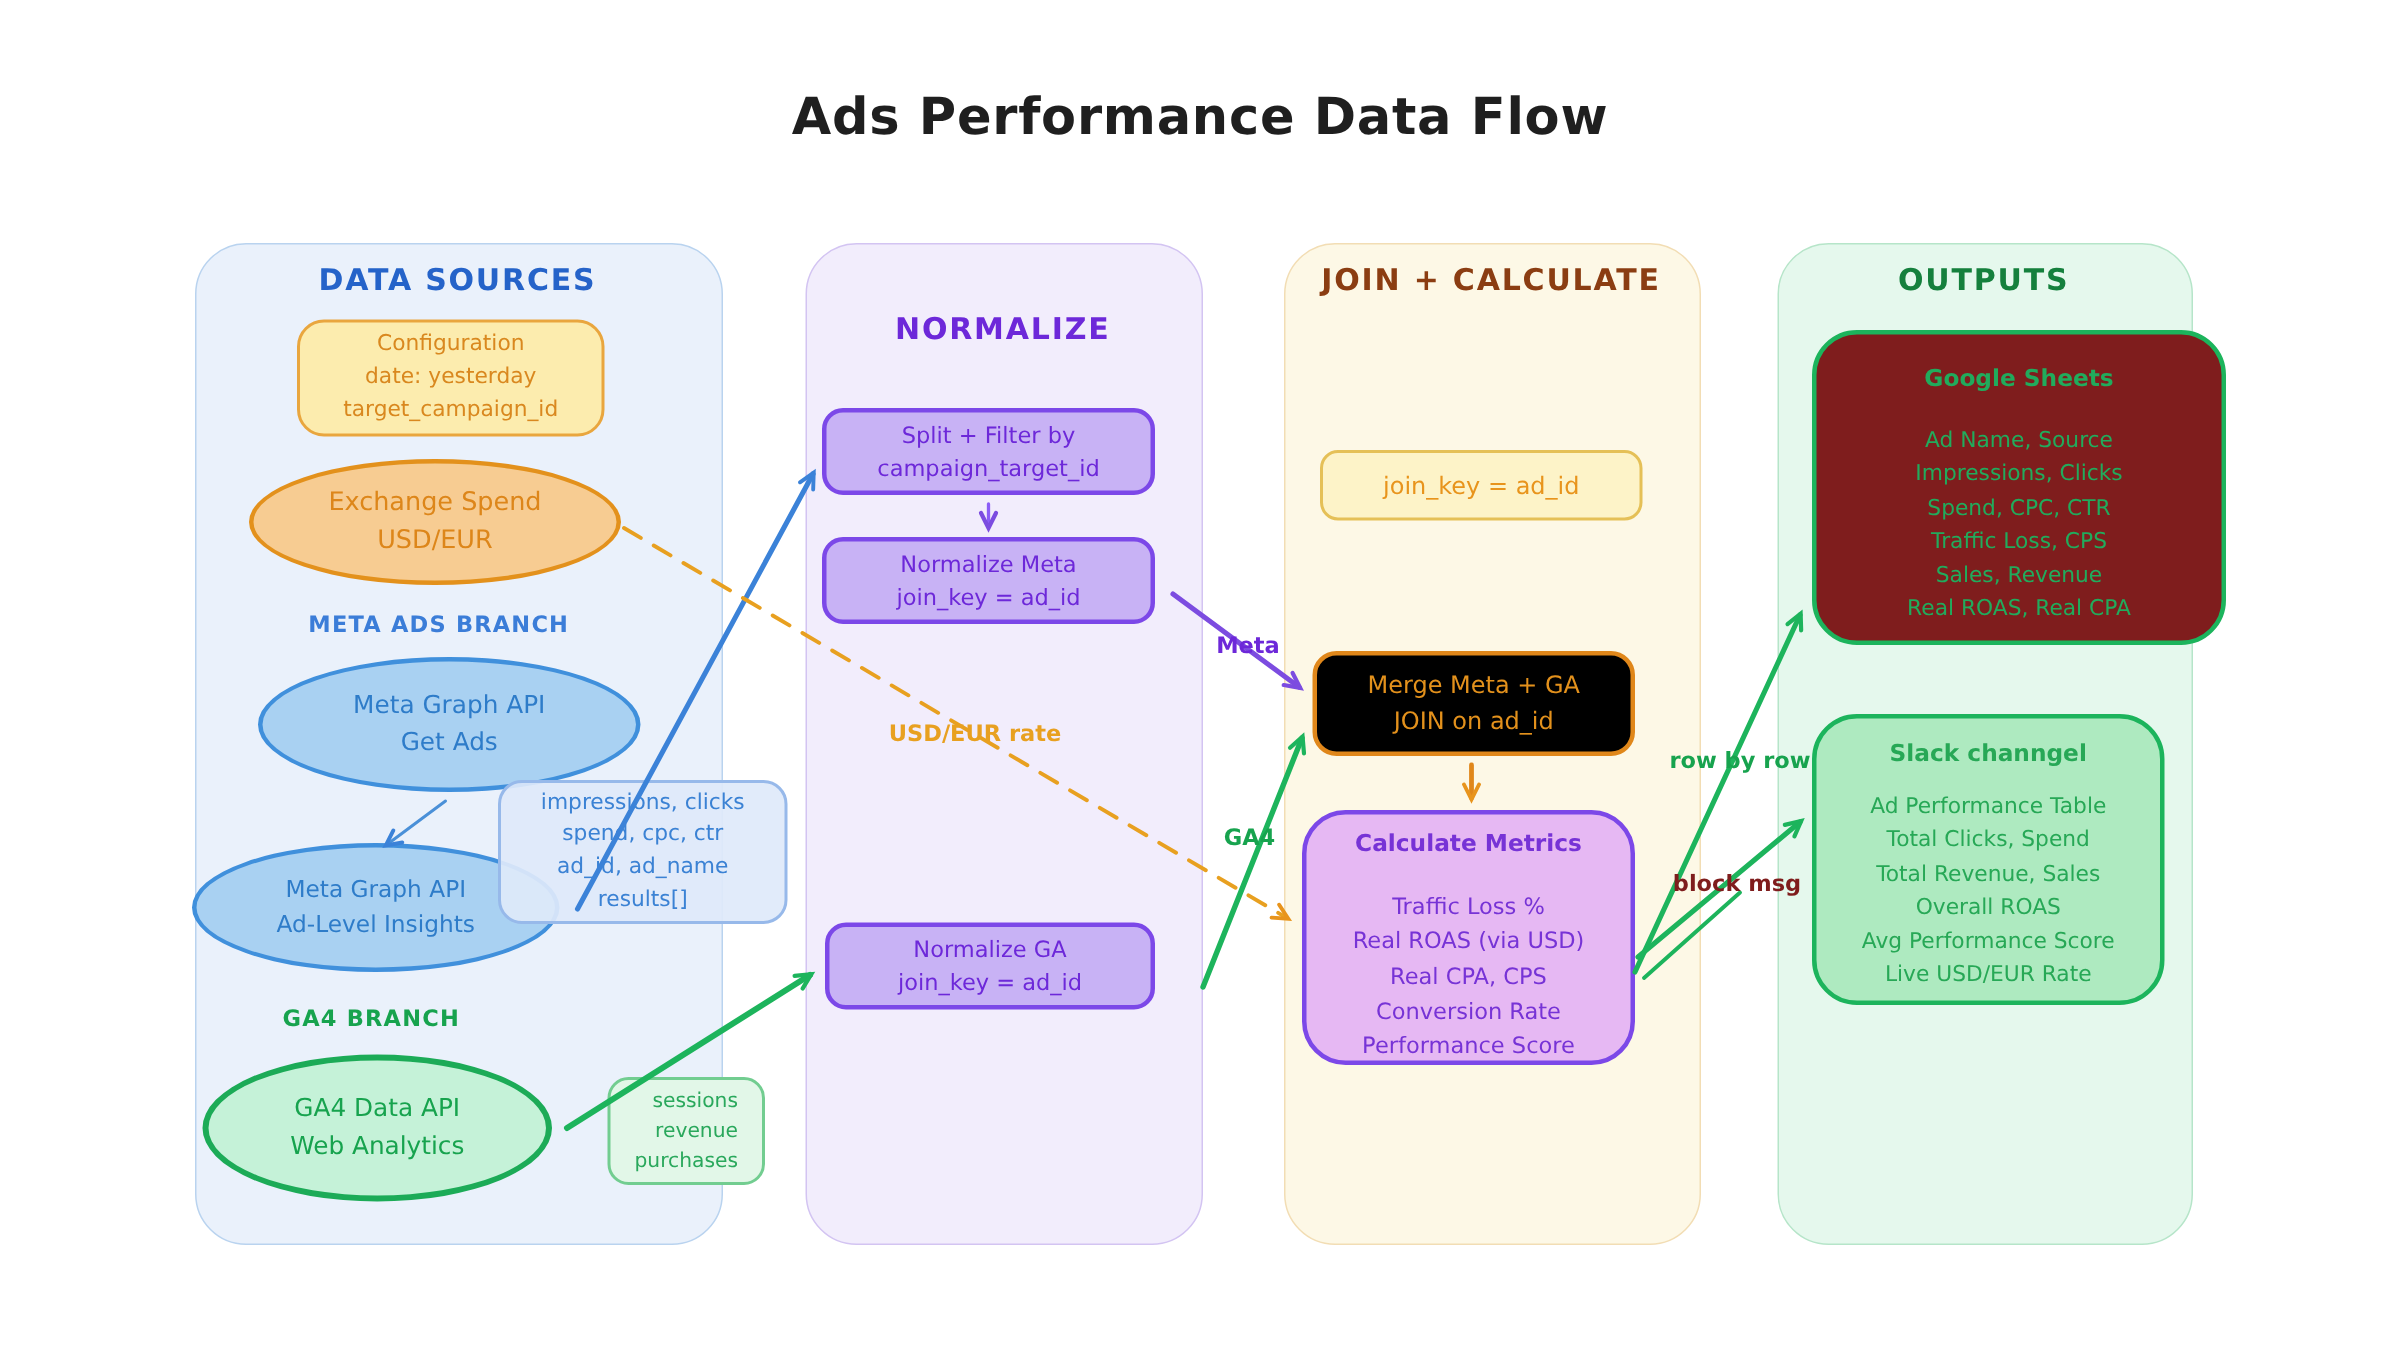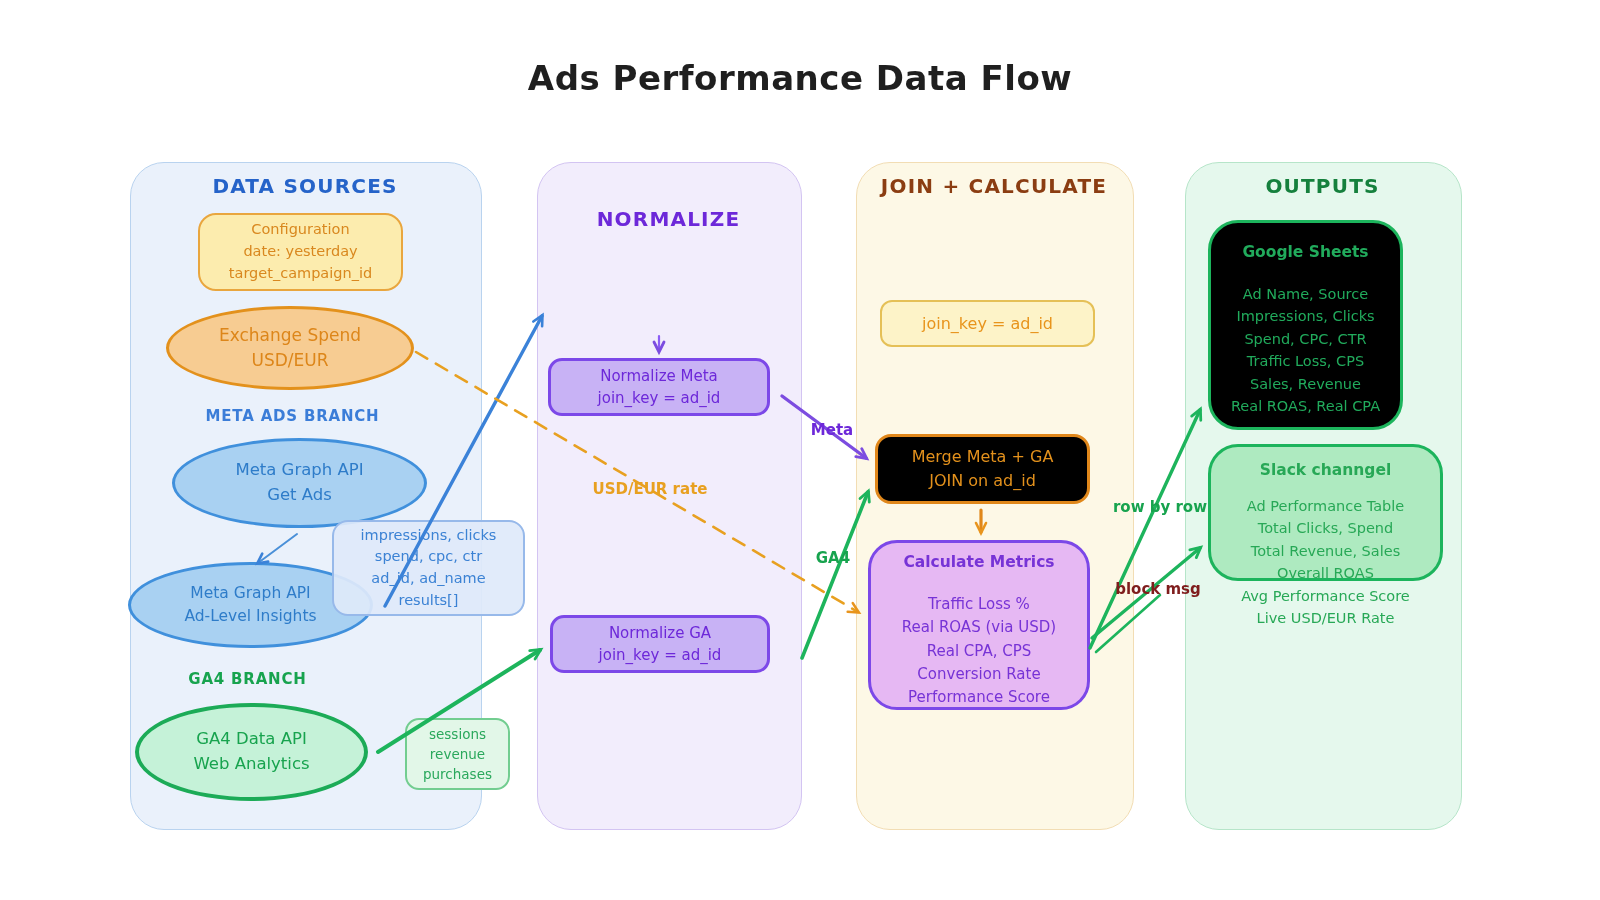--- a/index.html
+++ b/index.html
@@ -78,24 +78,26 @@
   <div class="abs note" style="left:332px;top:520px;width:193px;height:96px;background:rgba(222,233,250,0.92);border:2px solid #97b9ea;border-radius:16px;color:#3b82d4;font-size:14.5px;z-index:4;">impressions, clicks
 spend, cpc, ctr
 ad_id, ad_name
 results[]</div>
 
   <div class="abs branch-label" style="left:185px;top:670px;width:125px;color:#17a34e;">GA4 BRANCH</div>
 
   <div class="abs node" style="left:135px;top:703px;width:233px;height:98px;background:#c5f2d8;border:4px solid #1cab57;border-radius:50%;color:#17a34e;font-size:16.5px;">GA4 Data API
 Web Analytics</div>
 
-  <div class="abs note" style="left:405px;top:718px;width:105px;height:72px;background:#e2f7e8;border:2px solid #72cd90;border-radius:14px;color:#2aa85c;font-size:13.5px;z-index:4;">sessions
+  <div class="abs note" style="left:405px;top:718px;width:105px;height:72px;background:#e2f7e8;border:2px solid #72cd90;border-radius:14px;color:#2aa85c;font-size:13.5px;z-index:4;text-align:right;">sessions
 revenue
 purchases</div>
 
+  <div class="abs node" style="left:548px;top:272px;width:222px;height:58px;background:#c8b2f5;border:3px solid #7c48e8;border-radius:14px;color:#6d28d9;font-size:15px;z-index:3;">Split + Filter by
+campaign_target_id</div>
 
   <div class="abs node" style="left:548px;top:358px;width:222px;height:58px;background:#c8b2f5;border:3px solid #7c48e8;border-radius:14px;color:#6d28d9;font-size:15px;z-index:3;">Normalize Meta
 join_key = ad_id</div>
 
   <div class="abs node" style="left:550px;top:615px;width:220px;height:58px;background:#c8b2f5;border:3px solid #7c48e8;border-radius:14px;color:#6d28d9;font-size:15px;z-index:3;">Normalize GA
 join_key = ad_id</div>
 
   <div class="abs node" style="left:880px;top:300px;width:215px;height:47px;background:#fdf3c8;border:2px solid #e5c057;border-radius:12px;color:#e8941c;font-size:16px;">join_key = ad_id</div>
 
   <div class="abs node" style="left:875px;top:434px;width:215px;height:70px;background:#000000;border:3px solid #e0871a;border-radius:16px;color:#e3911c;font-size:16px;z-index:3;">Merge Meta + GA
@@ -103,31 +105,31 @@
 
   <div class="abs bigbox" style="left:868px;top:540px;width:222px;height:170px;background:#e6b8f3;border:3.5px solid #7c48e8;border-radius:29px;color:#7733d6;z-index:3;padding-top:12px;">
     <div class="abs" style="left:0;right:0;top:10px;font-size:15.5px;font-weight:600;">Calculate Metrics</div>
     <div class="body abs" style="left:0;right:0;top:50px;font-size:15px;">Traffic Loss %
 Real ROAS (via USD)
 Real CPA, CPS
 Conversion Rate
 Performance Score</div>
   </div>
 
-  <div class="abs bigbox" style="left:1208px;top:220px;width:195px;height:210px;background:#000000;border:3px solid #1cb45c;border-radius:30px;color:#21ab5c;">
+  <div class="abs bigbox" style="left:1208px;top:220px;width:276px;height:210px;background:#7f1d1d;border:3px solid #1cb45c;border-radius:30px;color:#21ab5c;">
     <div class="abs" style="left:0;right:0;top:20px;font-size:15.5px;font-weight:600;">Google Sheets</div>
     <div class="body abs" style="left:0;right:0;top:60px;font-size:14.5px;">Ad Name, Source
 Impressions, Clicks
 Spend, CPC, CTR
 Traffic Loss, CPS
 Sales, Revenue
 Real ROAS, Real CPA</div>
   </div>
 
-  <div class="abs bigbox" style="left:1208px;top:444px;width:235px;height:137px;background:#aeeac0;border:3.5px solid #1cb45c;border-radius:30px;color:#27a856;">
+  <div class="abs bigbox" style="left:1208px;top:476px;width:235px;height:194px;background:#aeeac0;border:3.5px solid #1cb45c;border-radius:30px;color:#27a856;">
     <div class="abs" style="left:0;right:0;top:14px;font-size:15.5px;font-weight:600;">Slack channgel</div>
     <div class="body abs" style="left:0;right:0;top:48px;font-size:14.5px;">Ad Performance Table
 Total Clicks, Spend
 Total Revenue, Sales
 Overall ROAS
 Avg Performance Score
 Live USD/EUR Rate</div>
   </div>
 
   <div class="abs edge-label" style="left:575px;top:480px;width:150px;color:#e8a020;z-index:6;">USD/EUR rate</div>

